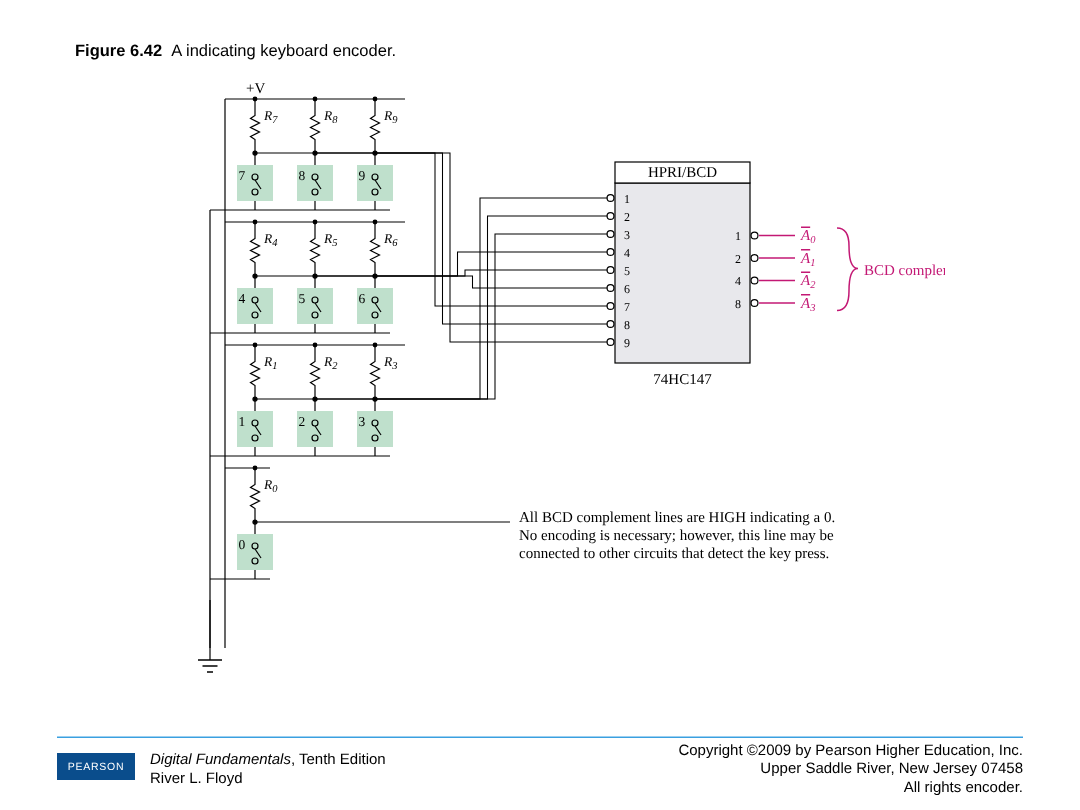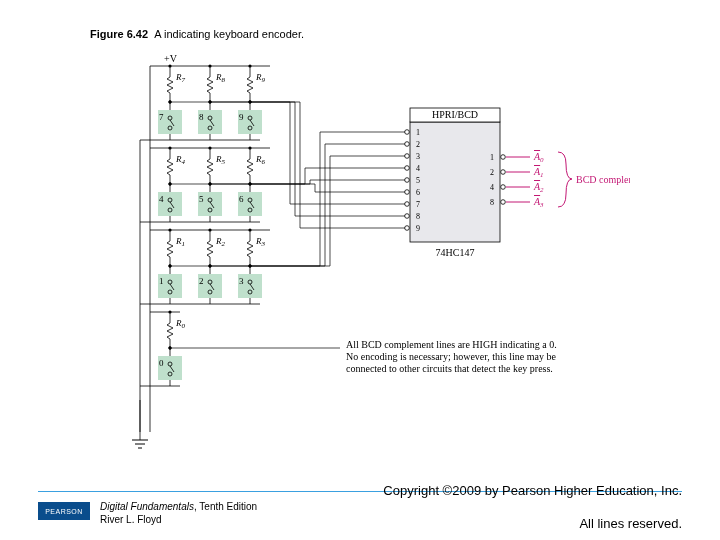--- a/index.html
+++ b/index.html
@@ -12,21 +12,21 @@
     position: relative;
     overflow: hidden;
   }
   .caption {
     position: absolute;
     top: 28px;
     left: 50px;
     font-size: 11px;
     color: #000;
   }
-  .caption b { font-weight: bold; margin-left: 40px; }
+  .caption b { font-weight: bold; }
   .svg-wrap {
     position: absolute;
     top: 52px;
     left: 110px;
   }
   .footer-line {
     position: absolute;
     left: 38px;
     right: 38px;
     bottom: 48px;
@@ -54,21 +54,21 @@
     font-size: 10px;
     line-height: 1.25;
     color: #000;
     margin-top: 22px;
   }
   .book-info i { font-style: italic; }
   .copy {
     position: absolute;
     right: 38px;
     bottom: 8px;
-    font-size: 13px;
+    font-size: 10px;
     line-height: 1.25;
     text-align: right;
     color: #000;
   }
   text { font-family: 'Times New Roman', serif; }
 </style>
 </head>
 <body>
 
 <div class="caption">
@@ -305,15 +305,15 @@
 </div>
 
 <div class="footer-line"></div>
 <div class="pearson-badge">PEARSON</div>
 <div class="book-info">
   <i>Digital Fundamentals</i><span>, Tenth Edition</span><br>
   <span>River L. Floyd</span>
 </div>
 <div class="copy">
   <span>Copyright ©2009 by Pearson Higher Education, Inc.</span><br>
-  <br>
-  <span>All lines reserved.</span>
+  <span>Upper Saddle River, New Jersey 07458</span><br>
+  <span>All rights encoder.</span>
 </div>
 
 </body></html>

